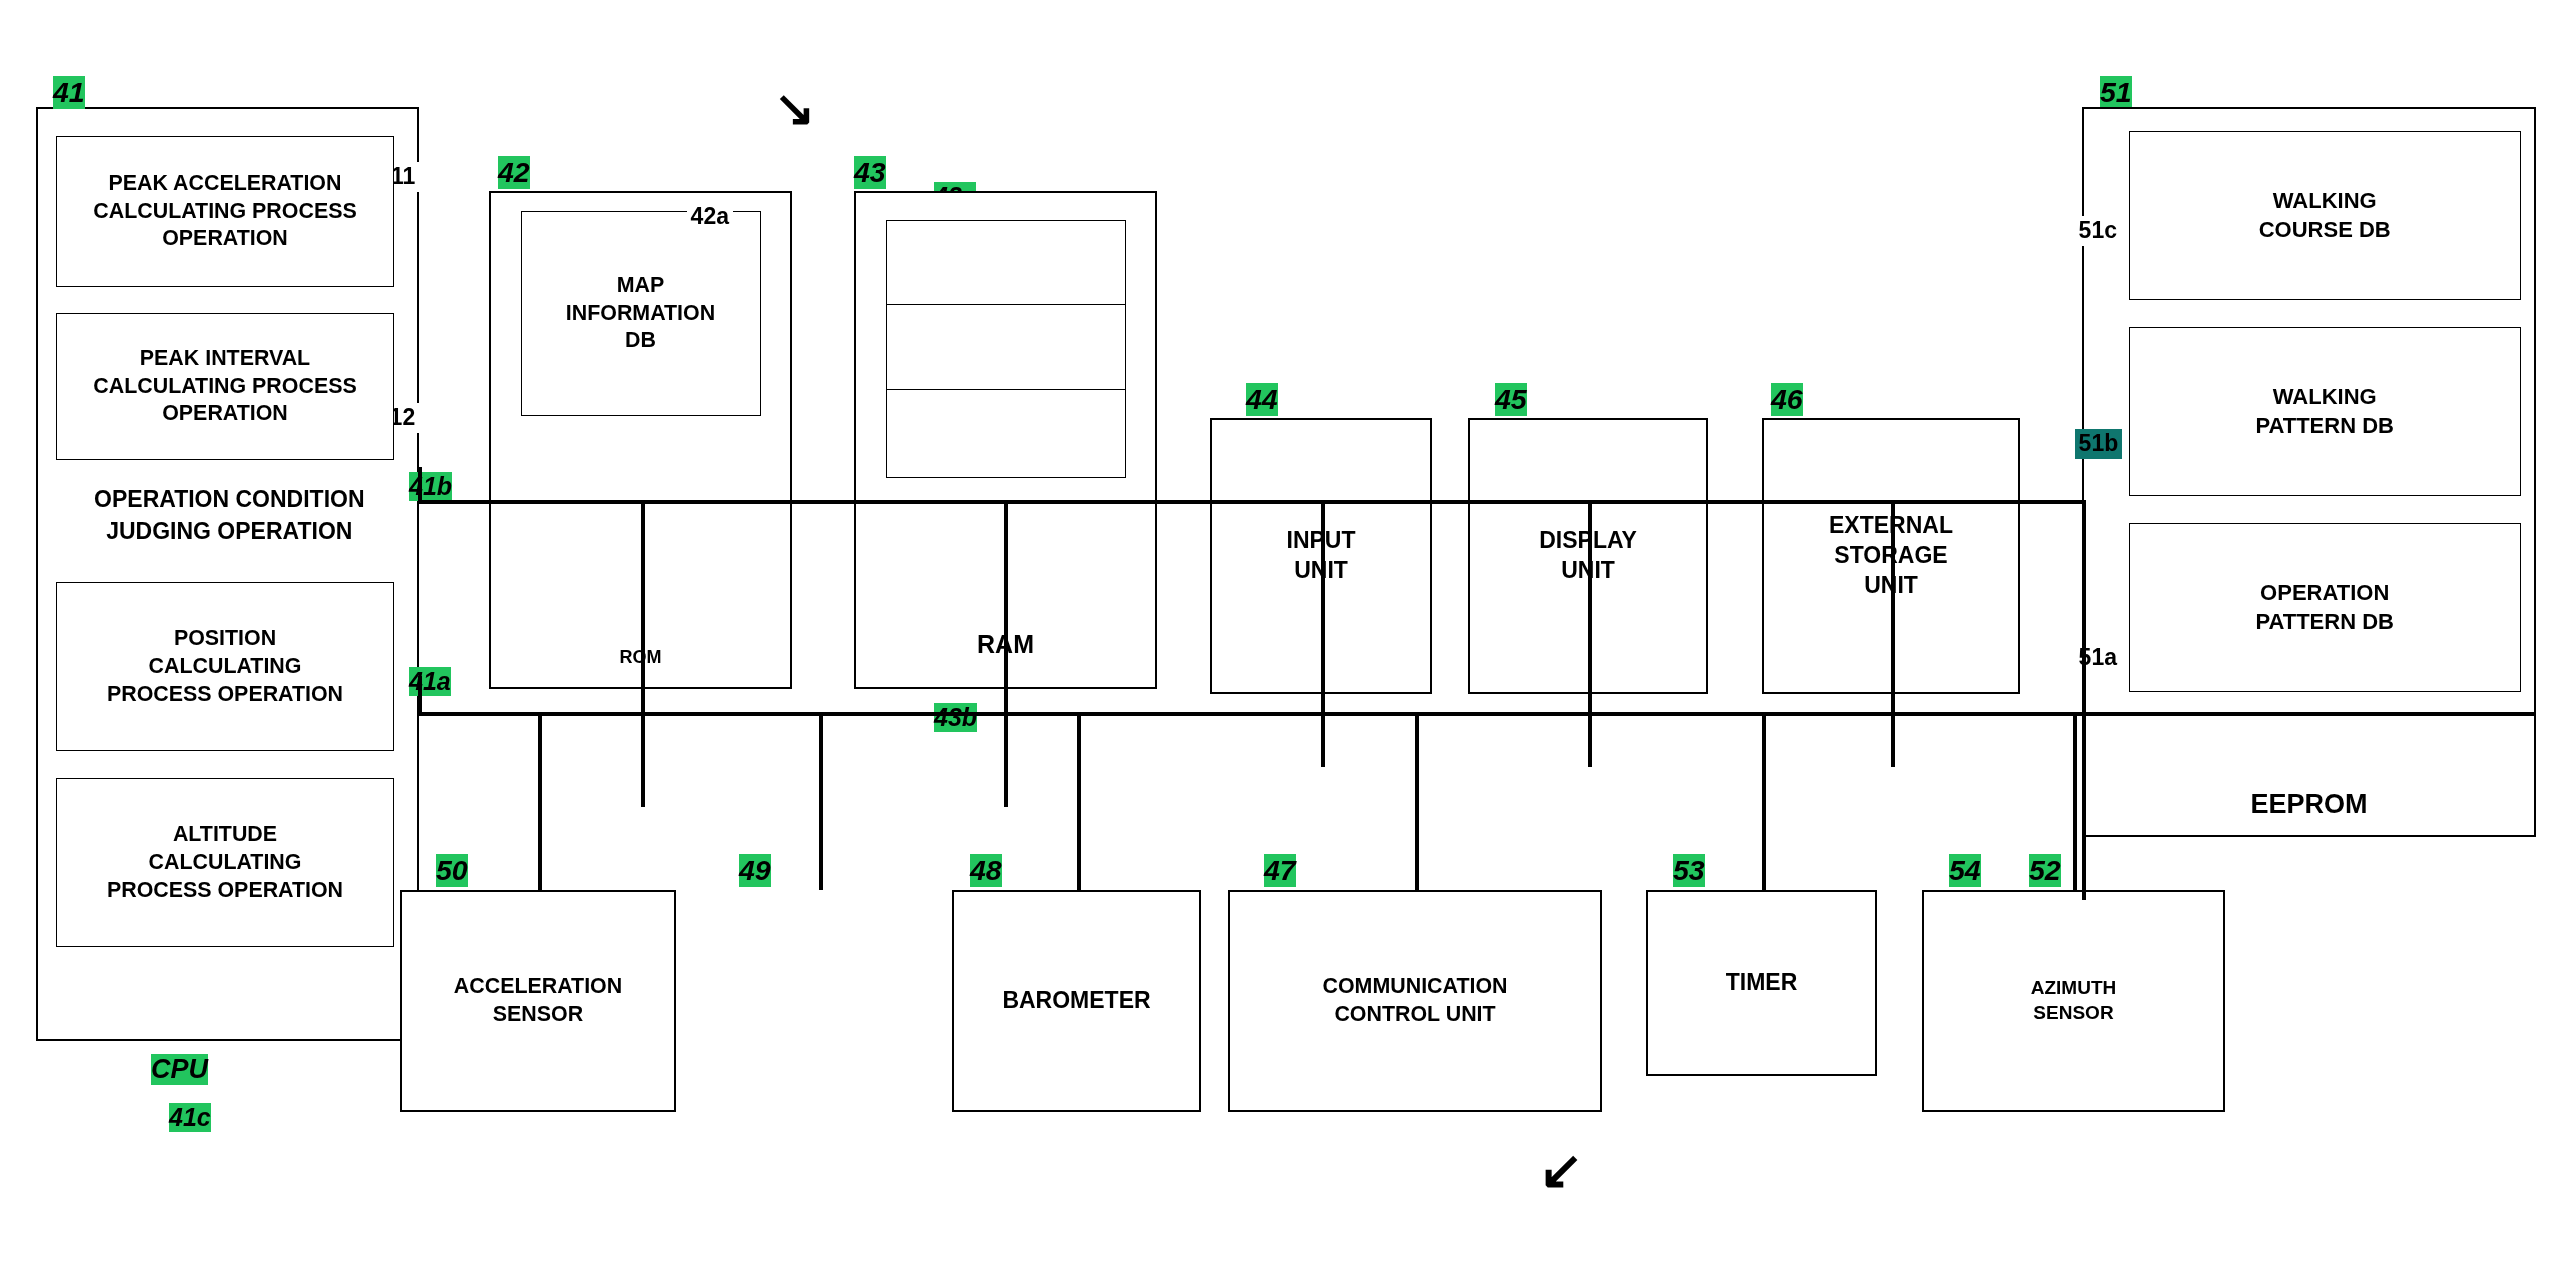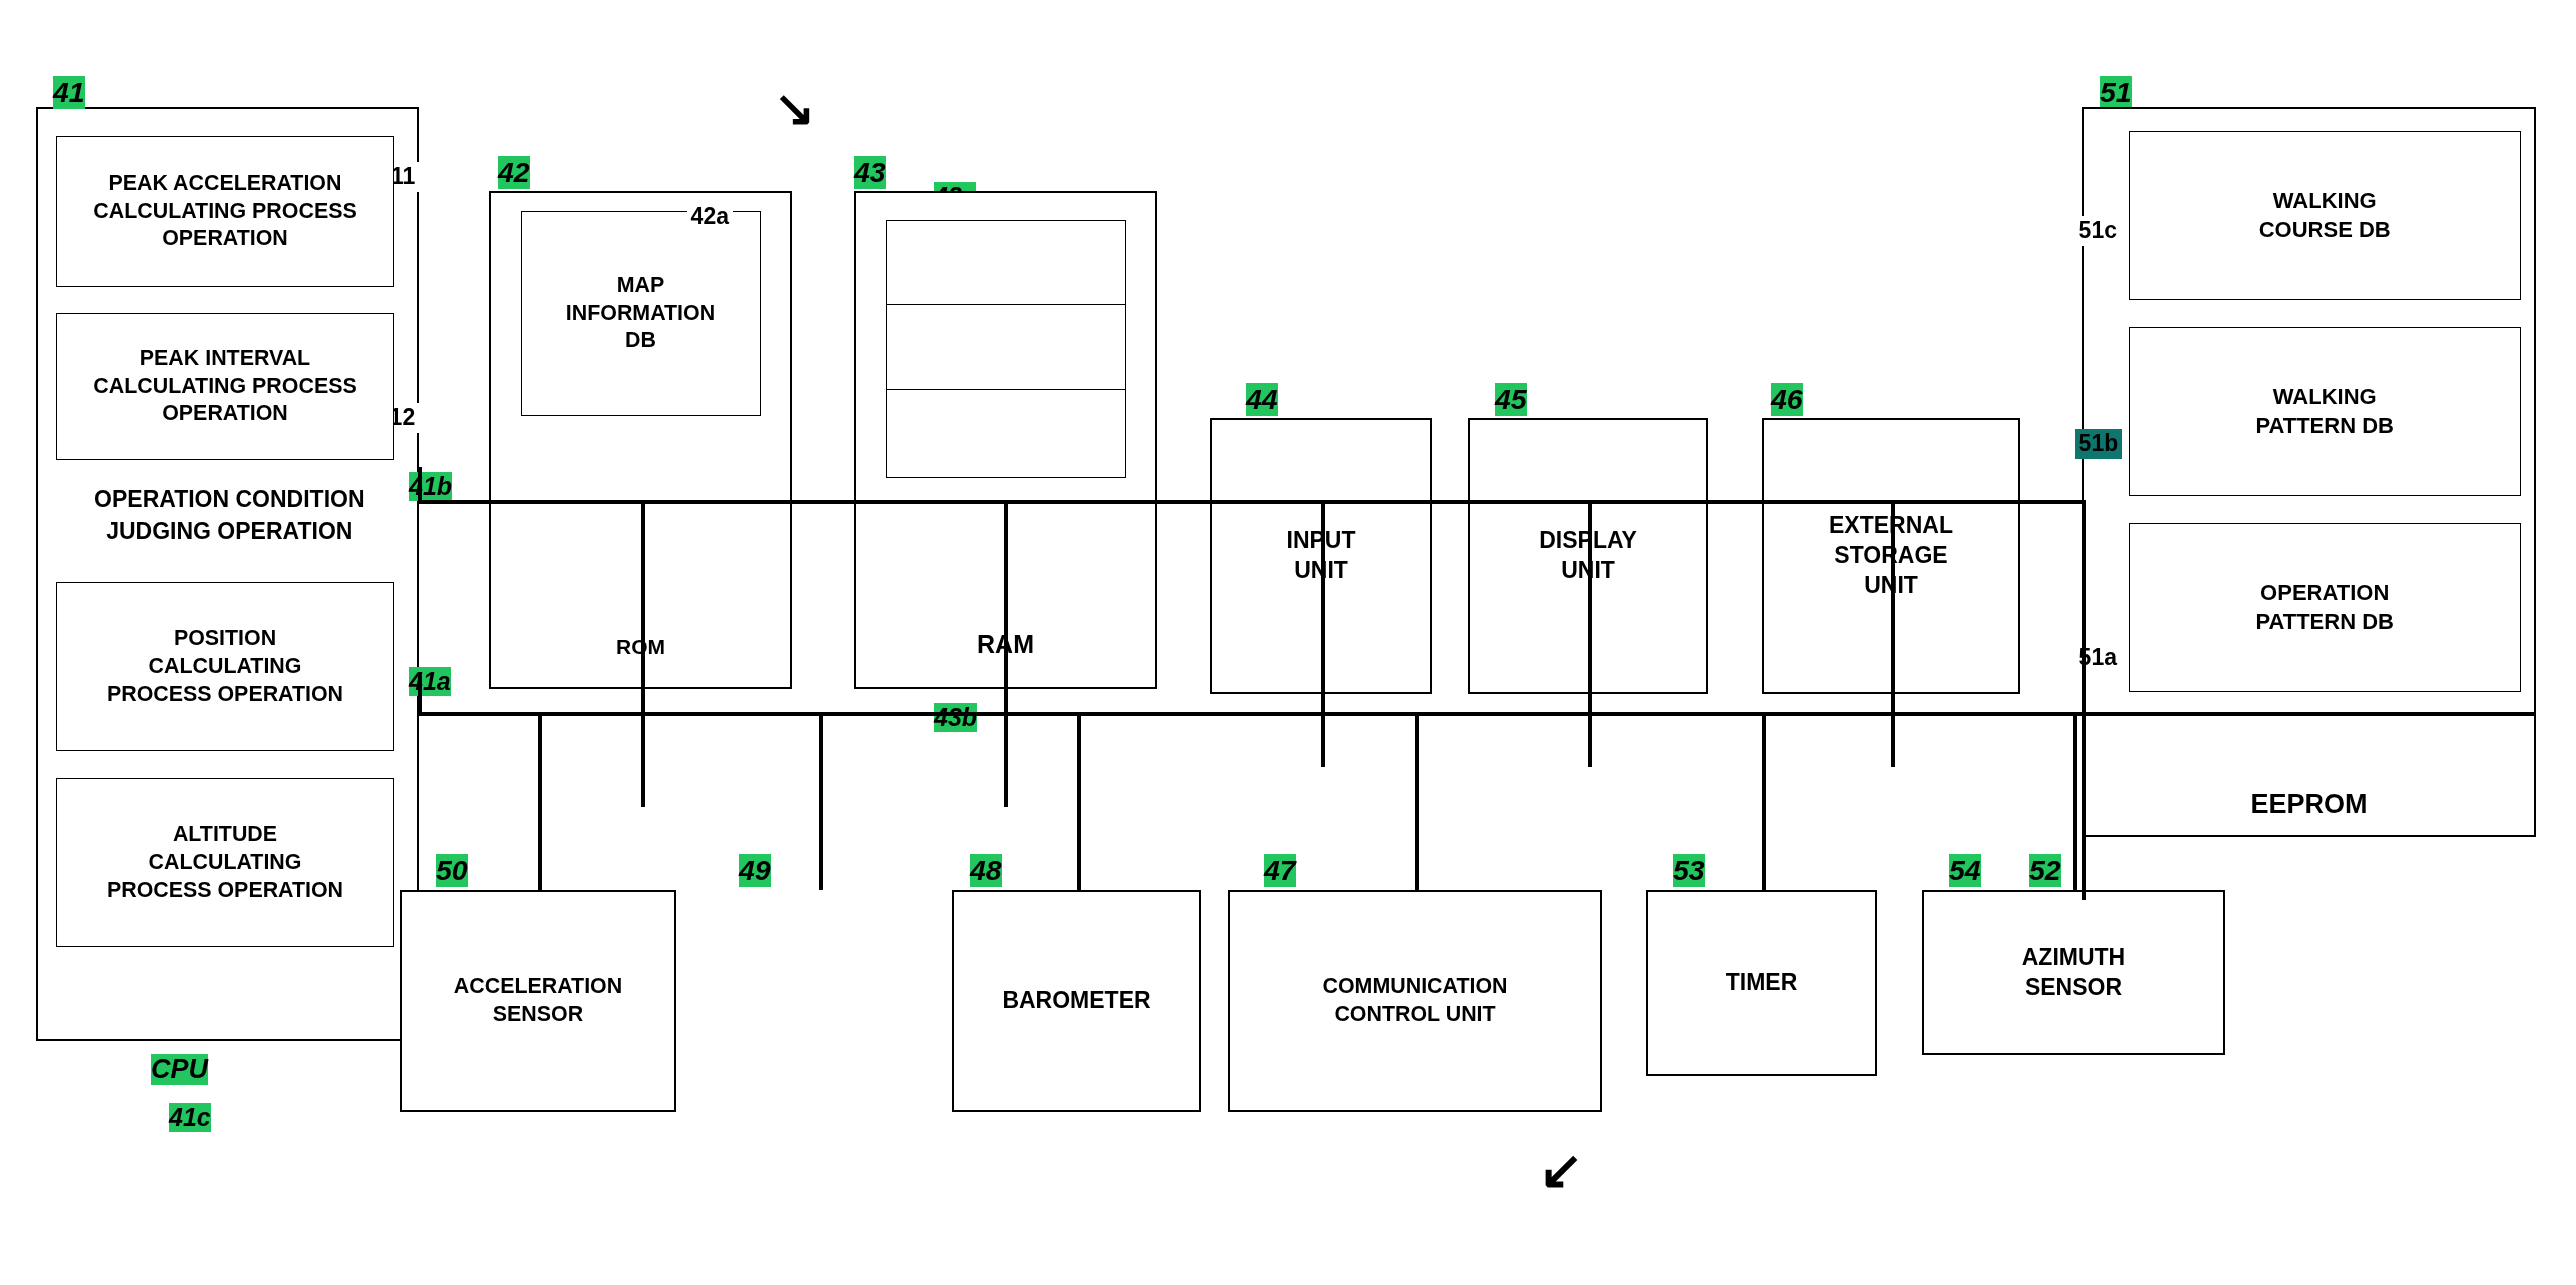--- a/index.html
+++ b/index.html
@@ -108,21 +108,21 @@
 
   <div class="label" style="left:498px; top:156px; font-size:28.5px;">42</div>
 
   <div class="block" style="left:489px; top:191px; width:303px; height:498px; flex-direction:column; justify-content:space-between; padding-bottom:18px;">
 
     <div class="block-inner" style="position:relative; width:240px; height:205px; margin-top:18px; font-size:21.4px; padding:7.1px;">
       <span>MAP<br>INFORMATION<br>DB</span>
     </div>
 
     <div style="position:absolute; top:9px; left:196px; font-size:23px; background:#fff; padding:0 3.6px;">42a</div>
-    <div style="font-size:21px; font-weight:bold; margin-bottom:9px;">ROM</div>
+    <div style="font-size:18px; font-weight:bold; ">ROM</div>
   </div>
 
   <div class="label" style="left:854px; top:156px; font-size:28.5px;">43</div>
 
   <div class="label" style="left:934px; top:182px; font-size:25px;">43a</div>
 
   <div class="block" style="left:854px; top:191px; width:303px; height:498px; flex-direction:column; justify-content:space-between; padding-bottom:18px;">
 
     <div style="position:relative; border:1.8px solid #000; width:240px; height:258px; margin-top:27px;">
 
@@ -189,21 +189,21 @@
   </div>
 
   <div class="label" style="left:1673px; top:854px; font-size:28.5px;">53</div>
   <div class="block" style="left:1646px; top:890px; width:231px; height:186px; font-size:23px;">
     <span>TIMER</span>
   </div>
 
   <div class="label" style="left:1949px; top:854px; font-size:28.5px;">54</div>
 
   <div class="label" style="left:2029px; top:854px; font-size:28.5px;">52</div>
-  <div class="block" style="left:1922px; top:890px; width:303px; height:165px; font-size:23px;">
+  <div class="block" style="left:1922px; top:890px; width:303px; height:222px; font-size:19px;">
     <span>AZIMUTH<br>SENSOR</span>
   </div>
 
   <div class="bus-h" style="left:418px; top:500px; width:1664px;"></div>
 
   <div class="bus-h" style="left:418px; top:712px; width:2118px;"></div>
 
   <div class="bus-v" style="left:641px; top:500px; height:307px;"></div>
 
   <div class="bus-v" style="left:1004px; top:500px; height:307px;"></div>

